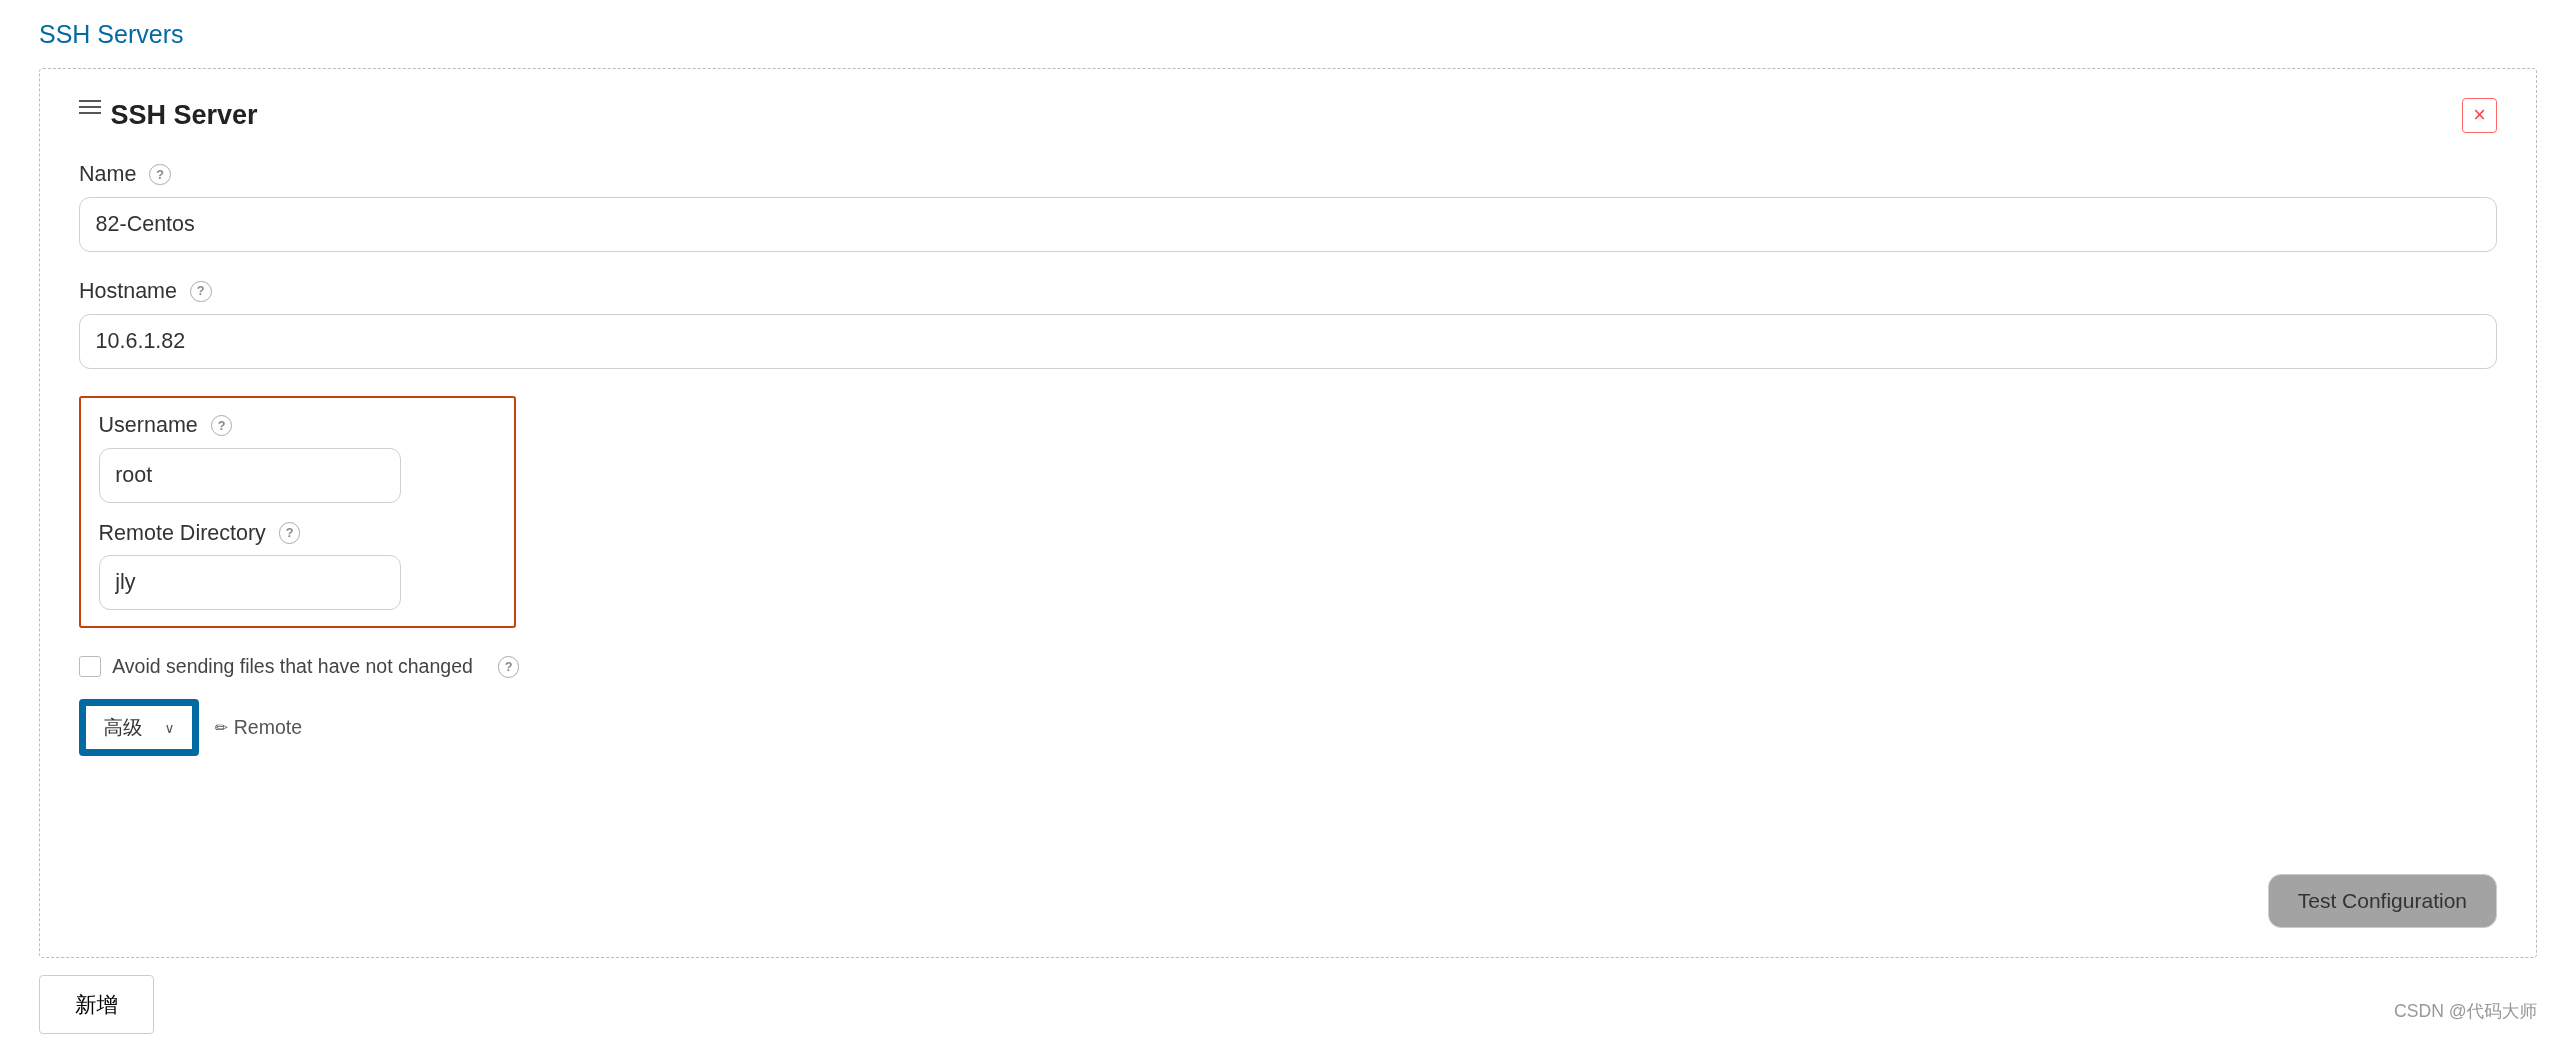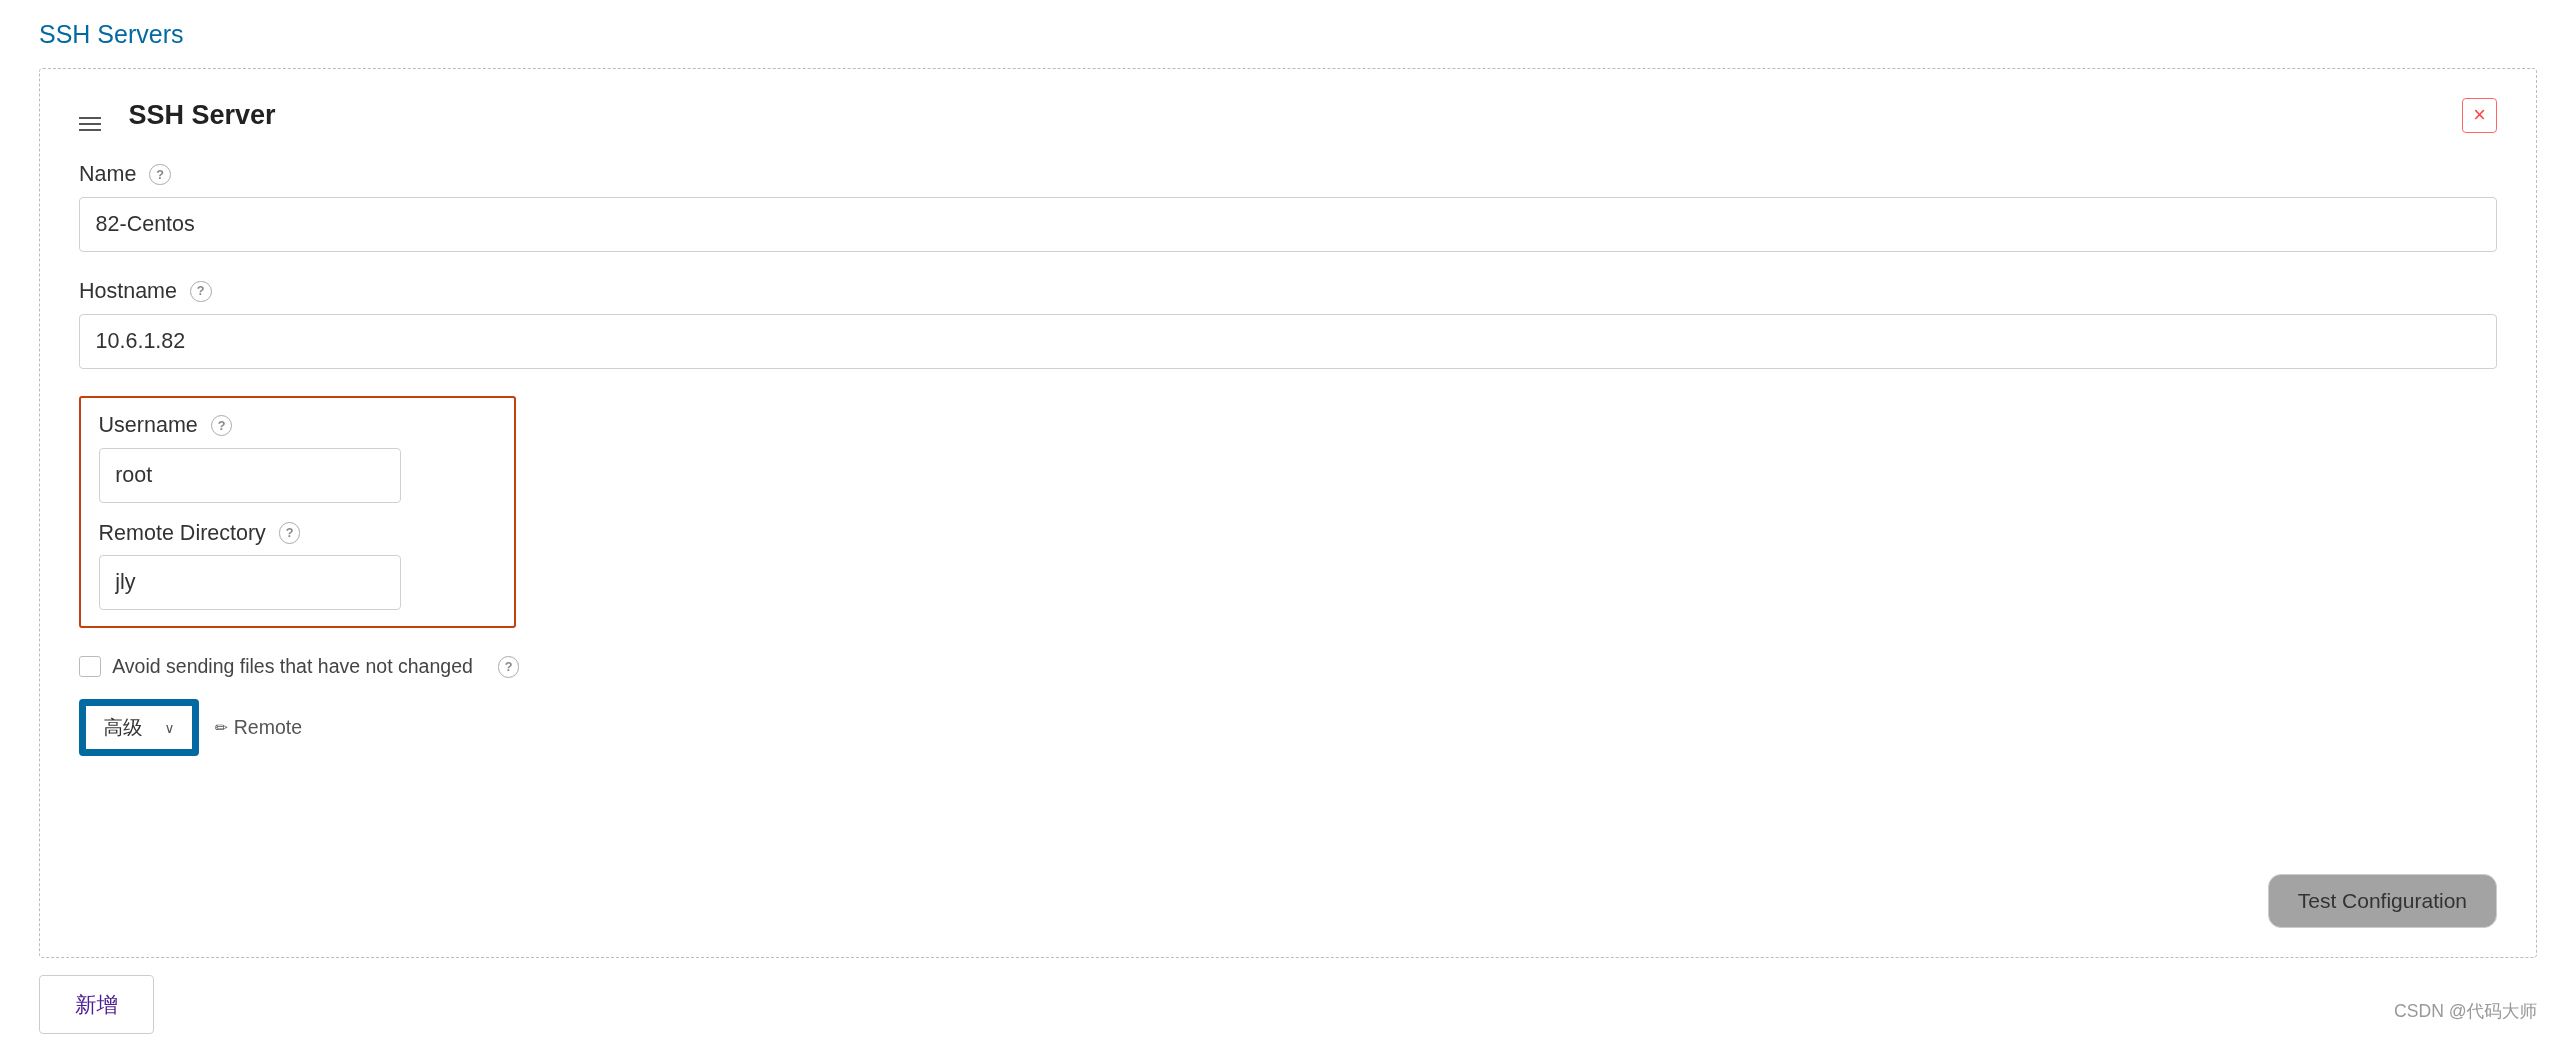--- a/index.html
+++ b/index.html
@@ -45,22 +45,22 @@
 
     .card-header {
       display: flex;
       align-items: center;
       justify-content: space-between;
       margin-bottom: 29px;
     }
 
     .card-title-area {
       display: flex;
-      align-items: flex-end;
-      gap: 28px;
+      align-items: flex-start;
+      gap: 10px;
     }
 
     .hamburger-icon {
       display: flex;
       flex-direction: column;
       gap: 3.9px;
       cursor: pointer;
     }
 
     .hamburger-icon span {
@@ -115,21 +115,21 @@
       font-size: 12.7px;
       color: #888;
       cursor: pointer;
       font-weight: 600;
     }
 
     .text-input {
       width: 100%;
       height: 55px;
       border: 1px solid #d0d0d0;
-      border-radius: 4px;
+      border-radius: 11px;
       padding: 0 15.6px;
       font-size: 21.5px;
       color: #333;
       outline: none;
       background: #fff;
     }
 
     .checkbox-row {
       display: flex;
       align-items: center;
@@ -216,21 +216,21 @@
       padding: 17.6px 0 0 0;
       border-top: none;
     }
 
     .add-btn {
       padding: 13.7px 35px;
       border: 1px solid #ccc;
       border-radius: 3.9px;
       background: #fff;
       font-size: 21.5px;
-      color: #4c1d95;
+      color: #000000;
       cursor: pointer;
     }
 
     .watermark {
       font-size: 17.6px;
       color: #999;
       position: absolute;
       right: 39px;
       bottom: 30px;
     }

